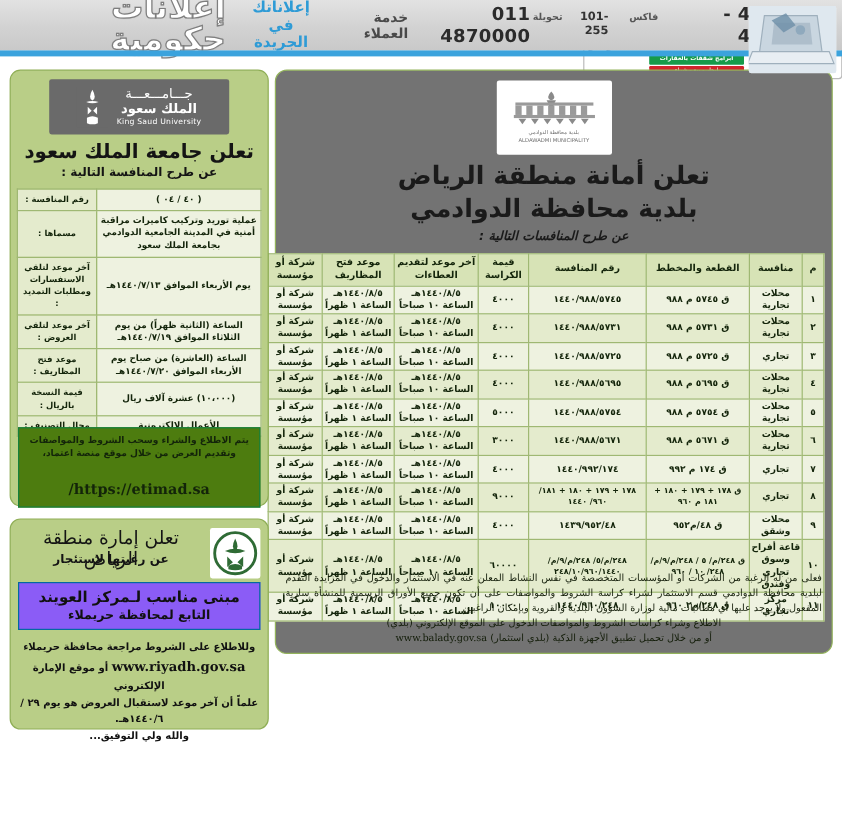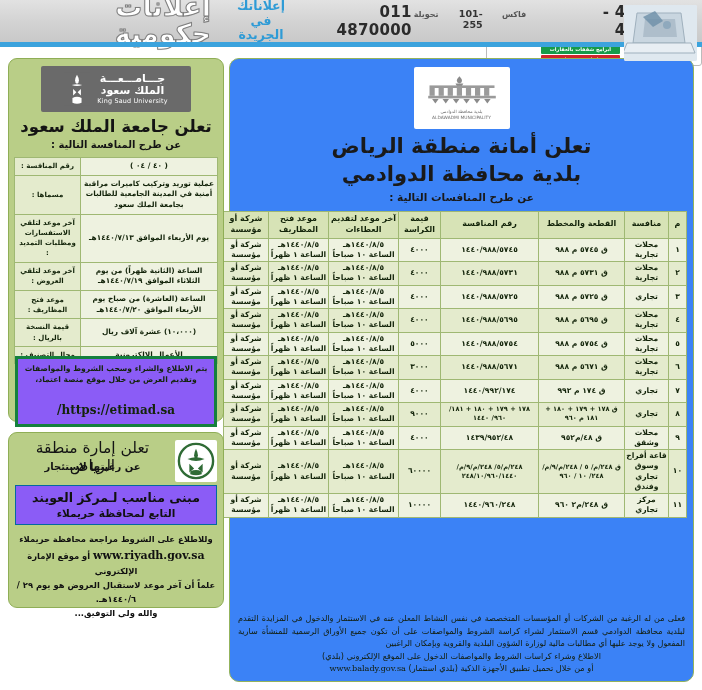--- a/index.html
+++ b/index.html
@@ -65,22 +65,22 @@
   .panel {
     position: absolute;
     background: #b9ce87;
     border: 1px solid #8fae56;
     border-radius: 9px;
   }
 
   
   #main-panel {
     right: 8px; top: 58px;
-    width: 465px; height: 624px;
-    background: #3b82f6;
+    width: 465px; height: 487px;
+    background: #737373;
     border-radius: 10px;
     border: 1px solid #93b35c;
   }
 
   
   #ksu-panel {
     left: 8px; top: 58px;
     width: 216px; height: 364px;
   }
   #riyadh-panel {
@@ -107,21 +107,21 @@
   .crest { width: 78px; }
   .muni-cap { font-size: 4.4px; color: #6d6d6d; text-align: center; line-height: 1.35; margin-top: 1px; }
 
   
   .mp-title {
     position: absolute; left: 0; right: 0;
     text-align: center; color: #1a1a1a; font-weight: bold;
   }
   #mp-t1 { top: 75px; font-size: 21px; letter-spacing: 3.5px; }
   #mp-t2 { top: 103px; font-size: 21px; letter-spacing: 3.5px; }
-  #mp-t3 { top: 132px; font-size: 10.5px; letter-spacing: 0; font-weight: bold; }
+  #mp-t3 { top: 132px; font-size: 10.5px; letter-spacing: 0; font-weight: bold; font-style: italic; }
 
   
   #main-table {
     position: absolute; right: 6px; top: 152px;
     width: 453px;
     border-collapse: collapse;
     font-size: 7.6px;
     background: #eef2e0;
     table-layout: fixed;
   }
@@ -165,21 +165,21 @@
 
   
   #ksu-logo {
     position: absolute; left: 50%; transform: translateX(-50%);
     top: 7px; width: 150px; height: 46px;
     background: #6a6a6a; border-radius: 2px;
     display: flex; flex-direction: row-reverse; align-items: center; justify-content: center;
     gap: 7px;
   }
   .ksu-words { color: #fff; text-align: center; line-height: 1.1; }
-  .ksu-ar1 { font-size: 11px; letter-spacing: 2px; font-weight: bold; }
+  .ksu-ar1 { font-size: 11px; letter-spacing: 2px; font-weight: normal; }
   .ksu-ar2 { font-size: 11px; letter-spacing: .5px; font-weight: bold; }
   .ksu-en  { font-size: 6.4px; letter-spacing: .2px; margin-top: 1px; }
   .ksu-emb { width: 26px; height: 34px; }
 
   #ksu-h1 {
     position: absolute; left: 0; right: 0; top: 58px;
     text-align: center; font-size: 16.5px; font-weight: bold; color: #141414;
   }
   #ksu-h2 {
     position: absolute; left: 0; right: 0; top: 80px;
@@ -197,21 +197,21 @@
     background: #eef2e0;
     color: #13240a;
     text-align: center;
     padding: 3px 2px;
     line-height: 1.45;
     font-weight: bold;
   }
   #ksu-table td.lbl { width: 66px; background: #e4ebcd; font-size: 7px; }
   #ksu-note {
     position: absolute; left: 6px; right: 6px; top: 297px;
-    background: #8b5cf6; border: 3px solid #15803d;
+    background: #4d7c0f; border: 1px solid #15803d;
     padding: 4px 5px 5px;
     text-align: center;
     font-size: 7.6px; font-weight: bold; color: #13240a; line-height: 1.5;
   }
   #ksu-note .url {
     display: block; margin-top: 15px;
     font-size: 12px; font-family: "DejaVu Serif", serif;
     direction: ltr; font-weight: bold;
   }
 
@@ -266,20 +266,21 @@
 <body>
 
 <div id="page">
 
   <div class="topbar">
     <div class="masthead">إعلانات حكومية</div>
     <div class="sub-ad">
       <div>إعلاناتك</div>
       <div>في الجريدة</div>
     </div>
+    <div class="cust-serv">خدمة العملاء</div>
     <div class="phones">
       <span class="ph-num">011 4870000</span>
       <span class="ph-lbl">تحويلة</span>
       <span class="ph-ext">101-255</span>
       <span class="ph-gap"></span>
       <span class="ph-lbl">فاكس</span>
       <span class="ph-num">4871145 - 4871076</span>
     </div>
   </div>
   <div class="topbar-rule"></div>
@@ -491,21 +492,21 @@
     <div id="ksu-h1">تعلن جامعة الملك سعود</div>
     <div id="ksu-h2">عن طرح المنافسة التالية :</div>
 
     <table id="ksu-table">
       <tbody id="ksu-tbody">
           <tr>
             <td>( ٤٠ / ٠٤ )</td>
             <td class="lbl">رقم المنافسة :</td>
           </tr>
           <tr>
-            <td>عملية توريد وتركيب كاميرات مراقبة أمنية في المدينة الجامعية للطالبات بجامعة الملك سعود</td>
+            <td>عملية توريد وتركيب كاميرات مراقبة أمنية في المدينة الجامعية الدوادمي بجامعة الملك سعود</td>
             <td class="lbl">مسماها :</td>
           </tr>
           <tr>
             <td>يوم الأربعاء الموافق ١٤٤٠/٧/١٣هـ</td>
             <td class="lbl">آخر موعد لتلقي الاستفسارات ومطلبات التمديد :</td>
           </tr>
           <tr>
             <td>الساعة (الثانية ظهراً) من يوم الثلاثاء الموافق ١٤٤٠/٧/١٩هـ</td>
             <td class="lbl">آخر موعد لتلقي العروض :</td>
           </tr>

